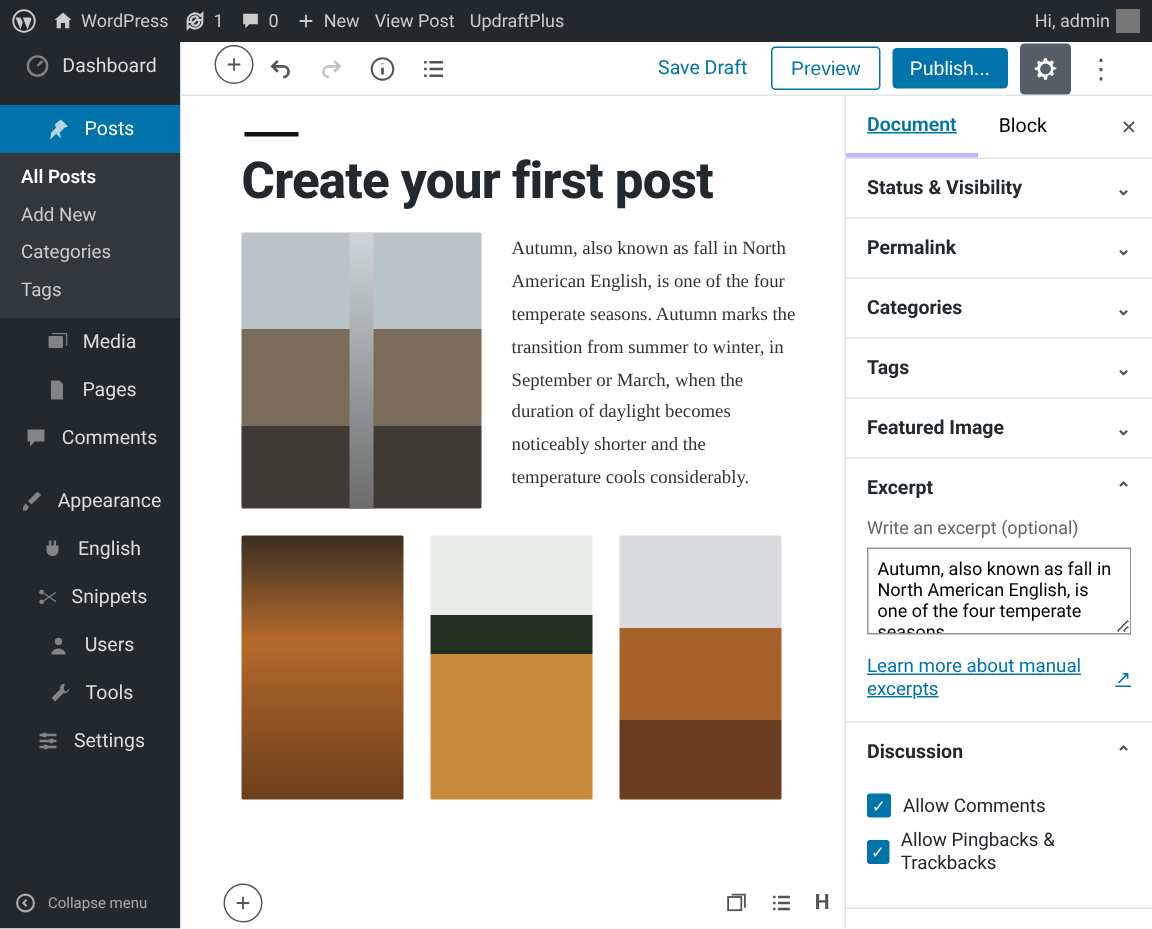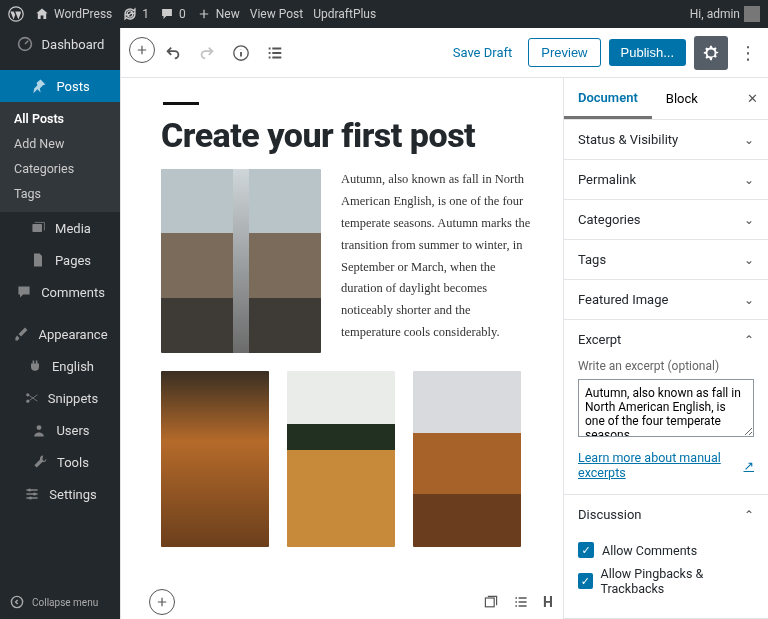--- a/index.html
+++ b/index.html
@@ -19,21 +19,21 @@
   .menu-item .mi { width: 18px; height: 18px; display: inline-flex; align-items: center; justify-content: center; opacity: .7; }
   .menu-item.current { background: #0073aa; color: #fff; position: relative; }
   .menu-item.current::after { content: ""; position: absolute; right: -7px; top: 50%; margin-top: -7px; border: 7px solid transparent; border-left-color: #0073aa; }
   .submenu { background: #32373c; padding: 4px 0 6px; }
   .submenu .sub { padding: 5px 10px 5px 14px; font-size: 12.5px; color: #ccc; cursor: pointer; }
   .submenu .sub.current { color: #fff; font-weight: 600; }
   .menu-sep { height: 10px; }
   .collapse { margin-top: auto; padding: 10px; display: flex; gap: 8px; align-items: center; color: #aaa; cursor: pointer; font-size: 10px; }
   
   .editor { flex: 1; background: #fff; display: flex; flex-direction: column; border-left: 1px solid #e2e4e7; }
-  .edit-toolbar { height: 50px; border-bottom: 1px solid #e2e4e7; display: flex; align-items: center; padding: 0 8px; gap: 6px; }
+  .edit-toolbar { height: 36px; border-bottom: 1px solid #e2e4e7; display: flex; align-items: center; padding: 0 22px; gap: 6px; }
   .tb-left { display: flex; gap: 2px; }
   .tb-btn { width: 32px; height: 32px; display: inline-flex; align-items: center; justify-content: center; border-radius: 3px; cursor: pointer; color: #555; }
   .tb-btn.circ { border: 1.5px solid #555; border-radius: 50%; width: 26px; height: 26px; }
   .tb-right { margin-left: auto; display: flex; align-items: center; gap: 8px; }
   .link-btn { color: #0073aa; cursor: pointer; font-size: 13px; padding: 6px 8px; }
   .out-btn { border: 1px solid #0073aa; color: #0073aa; background: #fff; padding: 6px 12px; border-radius: 3px; cursor: pointer; font-size: 13px; }
   .pri-btn { background: #0073aa; color: #fff; border: none; padding: 6px 12px; border-radius: 3px; cursor: pointer; font-size: 13px; }
   .gear-btn { width: 34px; height: 34px; background: #555d66; color: #fff; display: inline-flex; align-items: center; justify-content: center; border-radius: 3px; cursor: pointer; }
   .kebab { width: 24px; text-align: center; cursor: pointer; font-size: 18px; color: #555; }
   .edit-body { flex: 1; display: flex; overflow: hidden; }
@@ -50,24 +50,24 @@
   .g1 { background: linear-gradient(#3a2f22, #b56a2a 40%, #6b3f1c); }
   .g2 { background: linear-gradient(#e9ece9 0 30%, #223022 30% 45%, #c78a3a 45%); }
   .g3 { background: linear-gradient(#d8dadd 0 35%, #a7622a 35% 70%, #6a3d1e 70%); }
   .canvas-footer { position: absolute; left: 28px; right: 10px; bottom: 4px; display: flex; align-items: center; }
   .canvas-footer .cf-right { margin-left: auto; display: flex; gap: 14px; color: #555; font-size: 14px; }
   .canvas-footer .cf-right span { cursor: pointer; }
   
   .settings { width: 205px; border-left: 1px solid #e2e4e7; display: flex; flex-direction: column; overflow: auto; }
   .tabs { display: flex; align-items: center; border-bottom: 1px solid #e2e4e7; height: 42px; }
   .tab { padding: 0 14px; height: 100%; display:flex; align-items:center; font-size: 13px; color: #000000; cursor: pointer; }
-  .tab.active { color: #0073aa; border-bottom: 3px solid #737373; font-weight: 600; }
+  .tab.active { color: #0073aa; border-bottom: 3px solid #c4b5fd; font-weight: 600; text-decoration: underline; }
   .tab-close { margin-left: auto; padding: 0 10px; color: #555; cursor: pointer; }
   .panel { border-bottom: 1px solid #e2e4e7; }
-  .panel-h { display: flex; align-items: center; justify-content: space-between; padding: 12px 14px; font-size: 13px; font-weight: 400; cursor: pointer; text-align: right; }
+  .panel-h { display: flex; align-items: center; justify-content: space-between; padding: 12px 14px; font-size: 13px; font-weight: 700; cursor: pointer; text-align: right; }
   .panel-h .chev { font-size: 12px; color: #555; }
   .panel-body { padding: 0 14px 14px; }
   .hint { font-size: 12px; color: #666; margin-bottom: 6px; }
   .ex-text { width: 100%; height: 58px; font-size: 12px; padding: 6px; border: 1px solid #8d96a0; resize: both; font-family: inherit; }
   .learn { color: #0073aa; text-decoration: underline; font-size: 12.5px; display: inline-flex; gap: 4px; align-items: center; cursor: pointer; margin-top: 10px; }
   .chk-row { display: flex; align-items: center; gap: 8px; font-size: 12.5px; margin: 8px 0; }
   .chk { width: 16px; height: 16px; background: #0073aa; display: inline-flex; align-items: center; justify-content: center; color: #fff; font-size: 11px; border-radius: 2px; cursor: pointer; }
   svg { display: block; }
 </style>
 </head>

